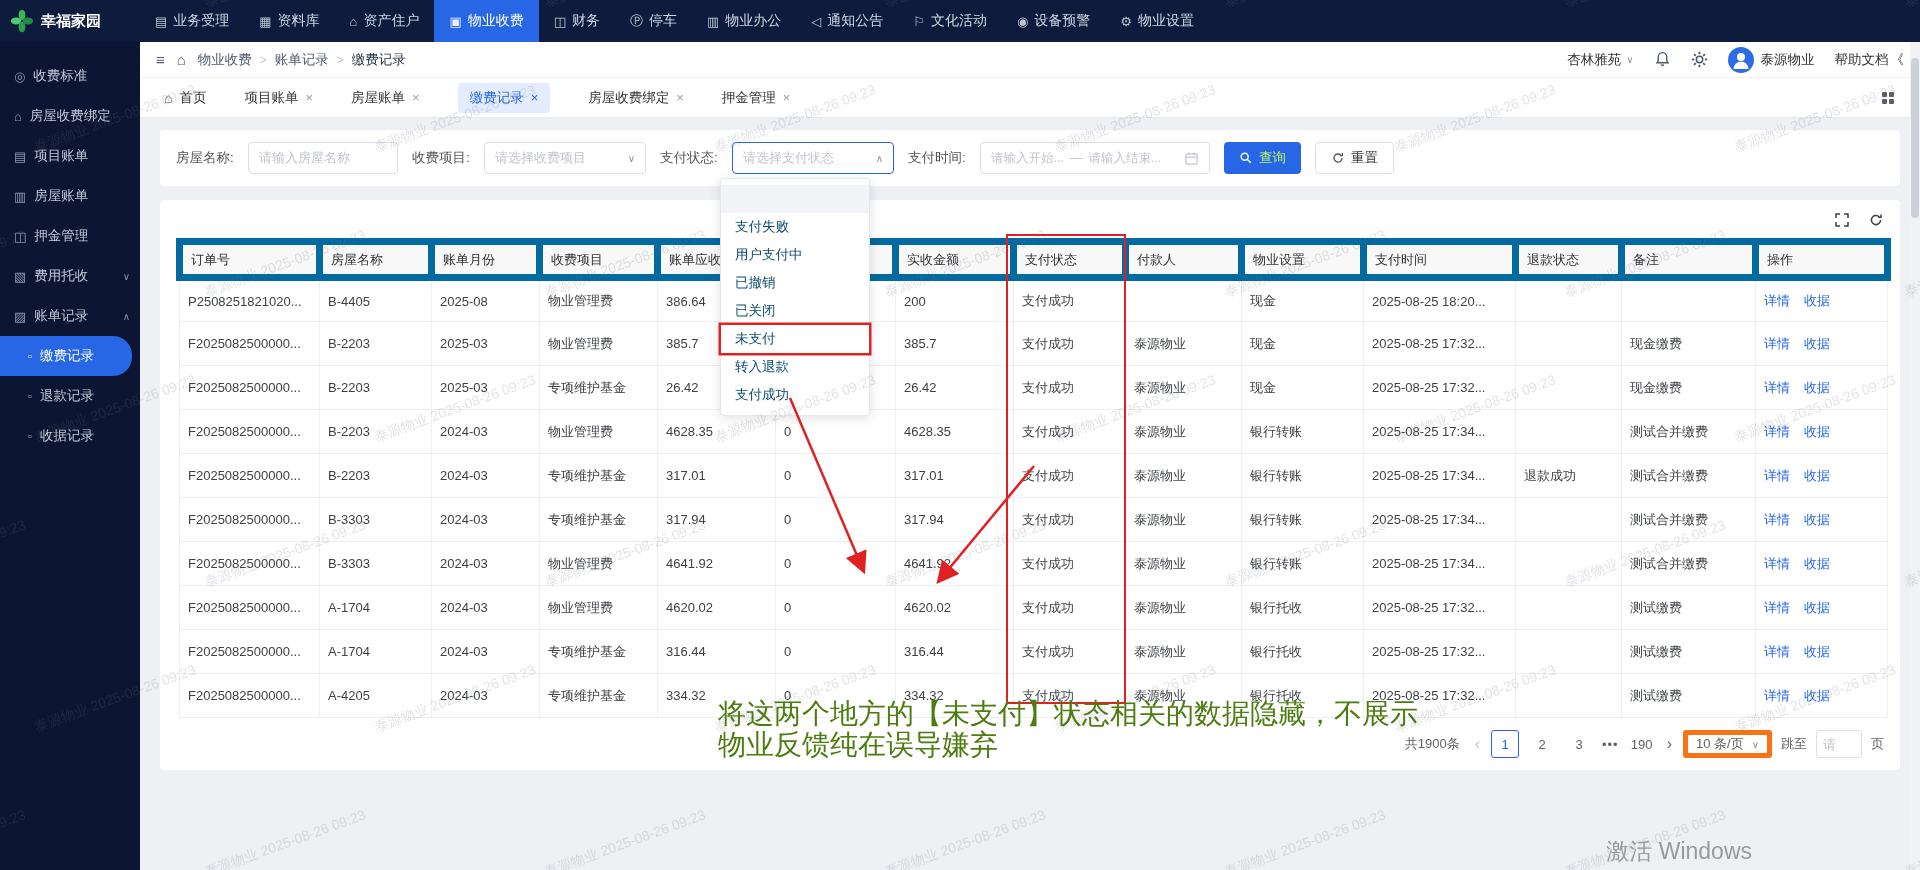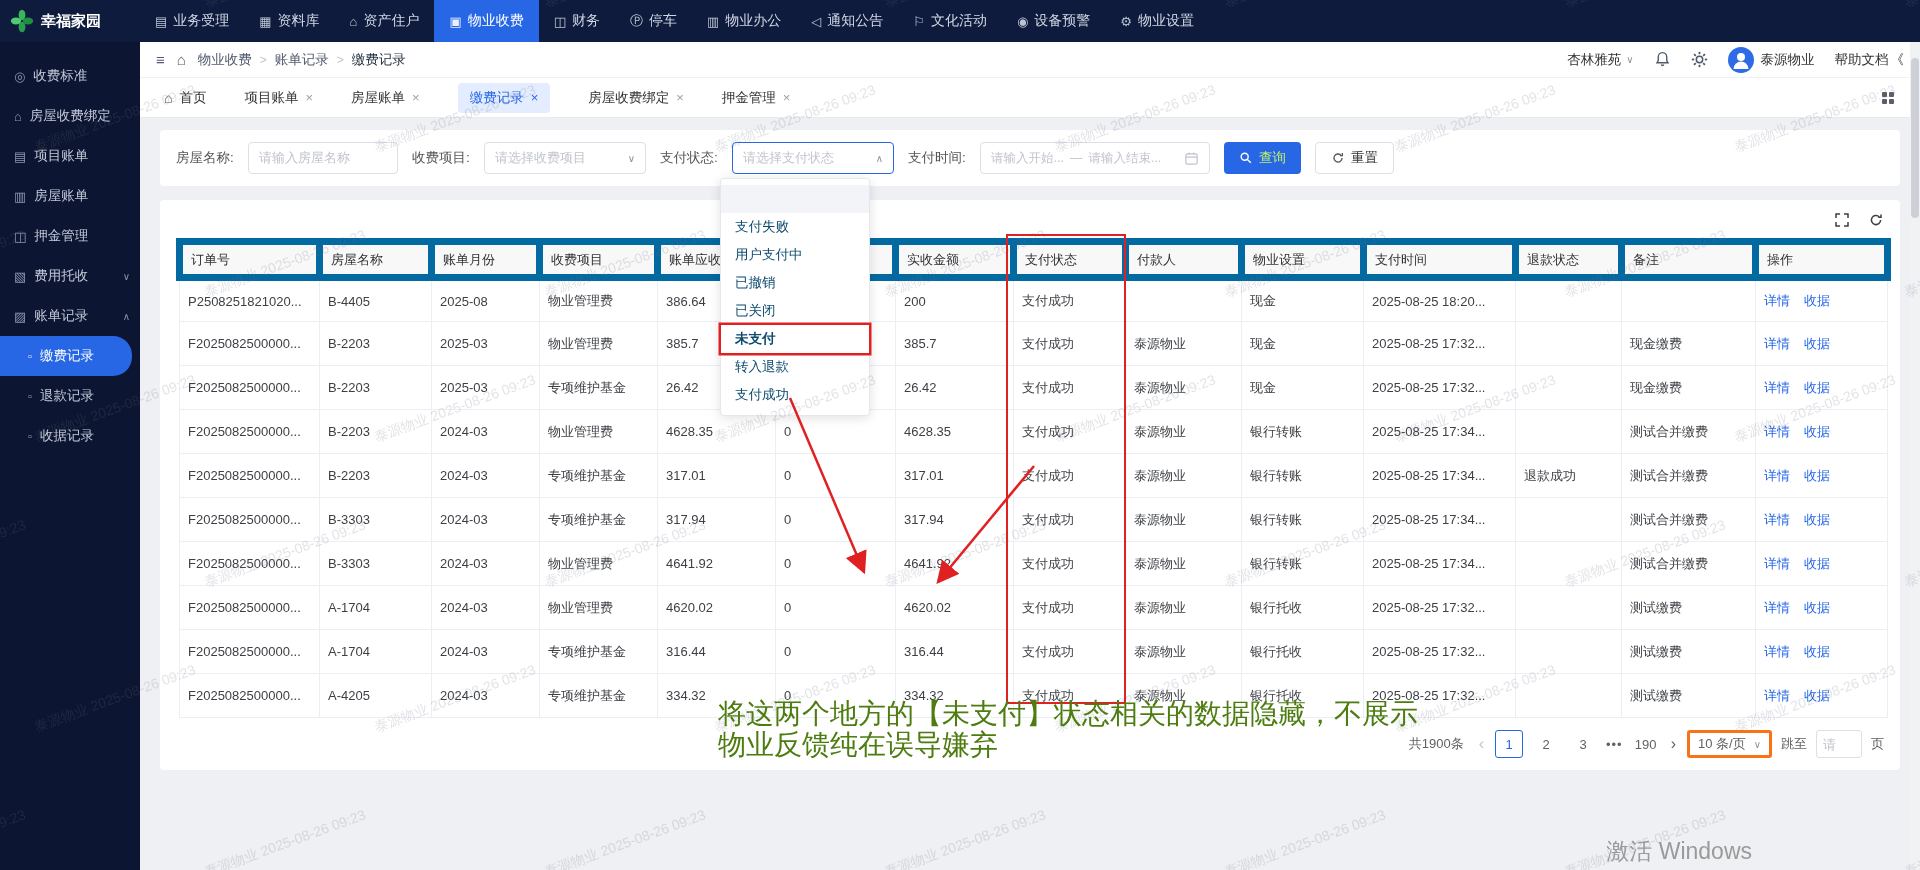--- a/index.html
+++ b/index.html
@@ -77,29 +77,29 @@
   .link{color:#2767e6;cursor:pointer;margin-right:14px;}
 
   
   .pagination{display:flex;justify-content:flex-end;align-items:center;gap:9px;margin-top:12px;font-size:13px;color:#606266;}
   .pg-total{margin-right:4px;}
   .pg-btn{color:#c0c4cc;font-size:16px;cursor:pointer;padding:0 2px;}
   .pg-btn.enabled{color:#606266;}
   .page-num{min-width:28px;height:28px;display:flex;align-items:center;justify-content:center;border-radius:3px;cursor:pointer;}
   .page-num.active{border:1px solid #2767e6;color:#2767e6;background:#fff;}
   .pg-ellipsis{letter-spacing:1px;color:#606266;cursor:pointer;}
-  .page-size{border:3px solid #f97316;height:28px;border-radius:3px;padding:0 8px;display:flex;align-items:center;gap:8px;cursor:pointer;color:#606266;}
+  .page-size{border:5px solid #f97316;height:28px;border-radius:3px;padding:0 8px;display:flex;align-items:center;gap:8px;cursor:pointer;color:#606266;}
   .jump-input{width:46px;height:28px;border:1px solid #dcdfe6;border-radius:3px;padding:0 6px;font-size:13px;color:#333;font-family:inherit;}
   .jump-input::placeholder{color:#c0c4cc;}
 
   
   .dropdown-panel{position:absolute;left:720px;top:178px;width:150px;background:#fff;border:1px solid #e4e7ed;border-radius:4px;box-shadow:0 2px 12px rgba(0,0,0,.12);padding:6px 0;z-index:40;}
   .dd-option{height:28px;line-height:28px;padding:0 14px;font-size:13.5px;color:#0c4a6e;cursor:pointer;white-space:nowrap;}
   .dd-option.hovered{background:#f2f4f7;}
-  .dd-option.annotated{position:relative;z-index:2;box-shadow:0 0 0 2.5px #e02121;font-weight:bold;}
+  .dd-option.annotated{position:relative;z-index:2;box-shadow:0 0 0 2.5px #e02121;}
 
   
   .anno-column-box{position:absolute;left:1006px;top:234px;width:120px;height:470px;border:2px solid #e02121;z-index:60;pointer-events:none;}
   .anno-arrows{position:absolute;left:0;top:0;width:1920px;height:870px;z-index:60;pointer-events:none;}
   .anno-text{position:absolute;left:718px;top:700px;z-index:60;color:#4d7c0f;font-size:28px;line-height:31px;pointer-events:none;white-space:nowrap;font-family:Liberation Mono, monospace;}
 
   
   .watermarks{position:absolute;inset:0;z-index:55;pointer-events:none;overflow:hidden;}
   .wm{position:absolute;transform:rotate(-20deg);font-size:14px;color:rgba(110,116,128,0.20);white-space:nowrap;}
   .activate{position:absolute;right:168px;top:836px;z-index:56;color:#9a9a9a;font-size:23px;pointer-events:none;}

